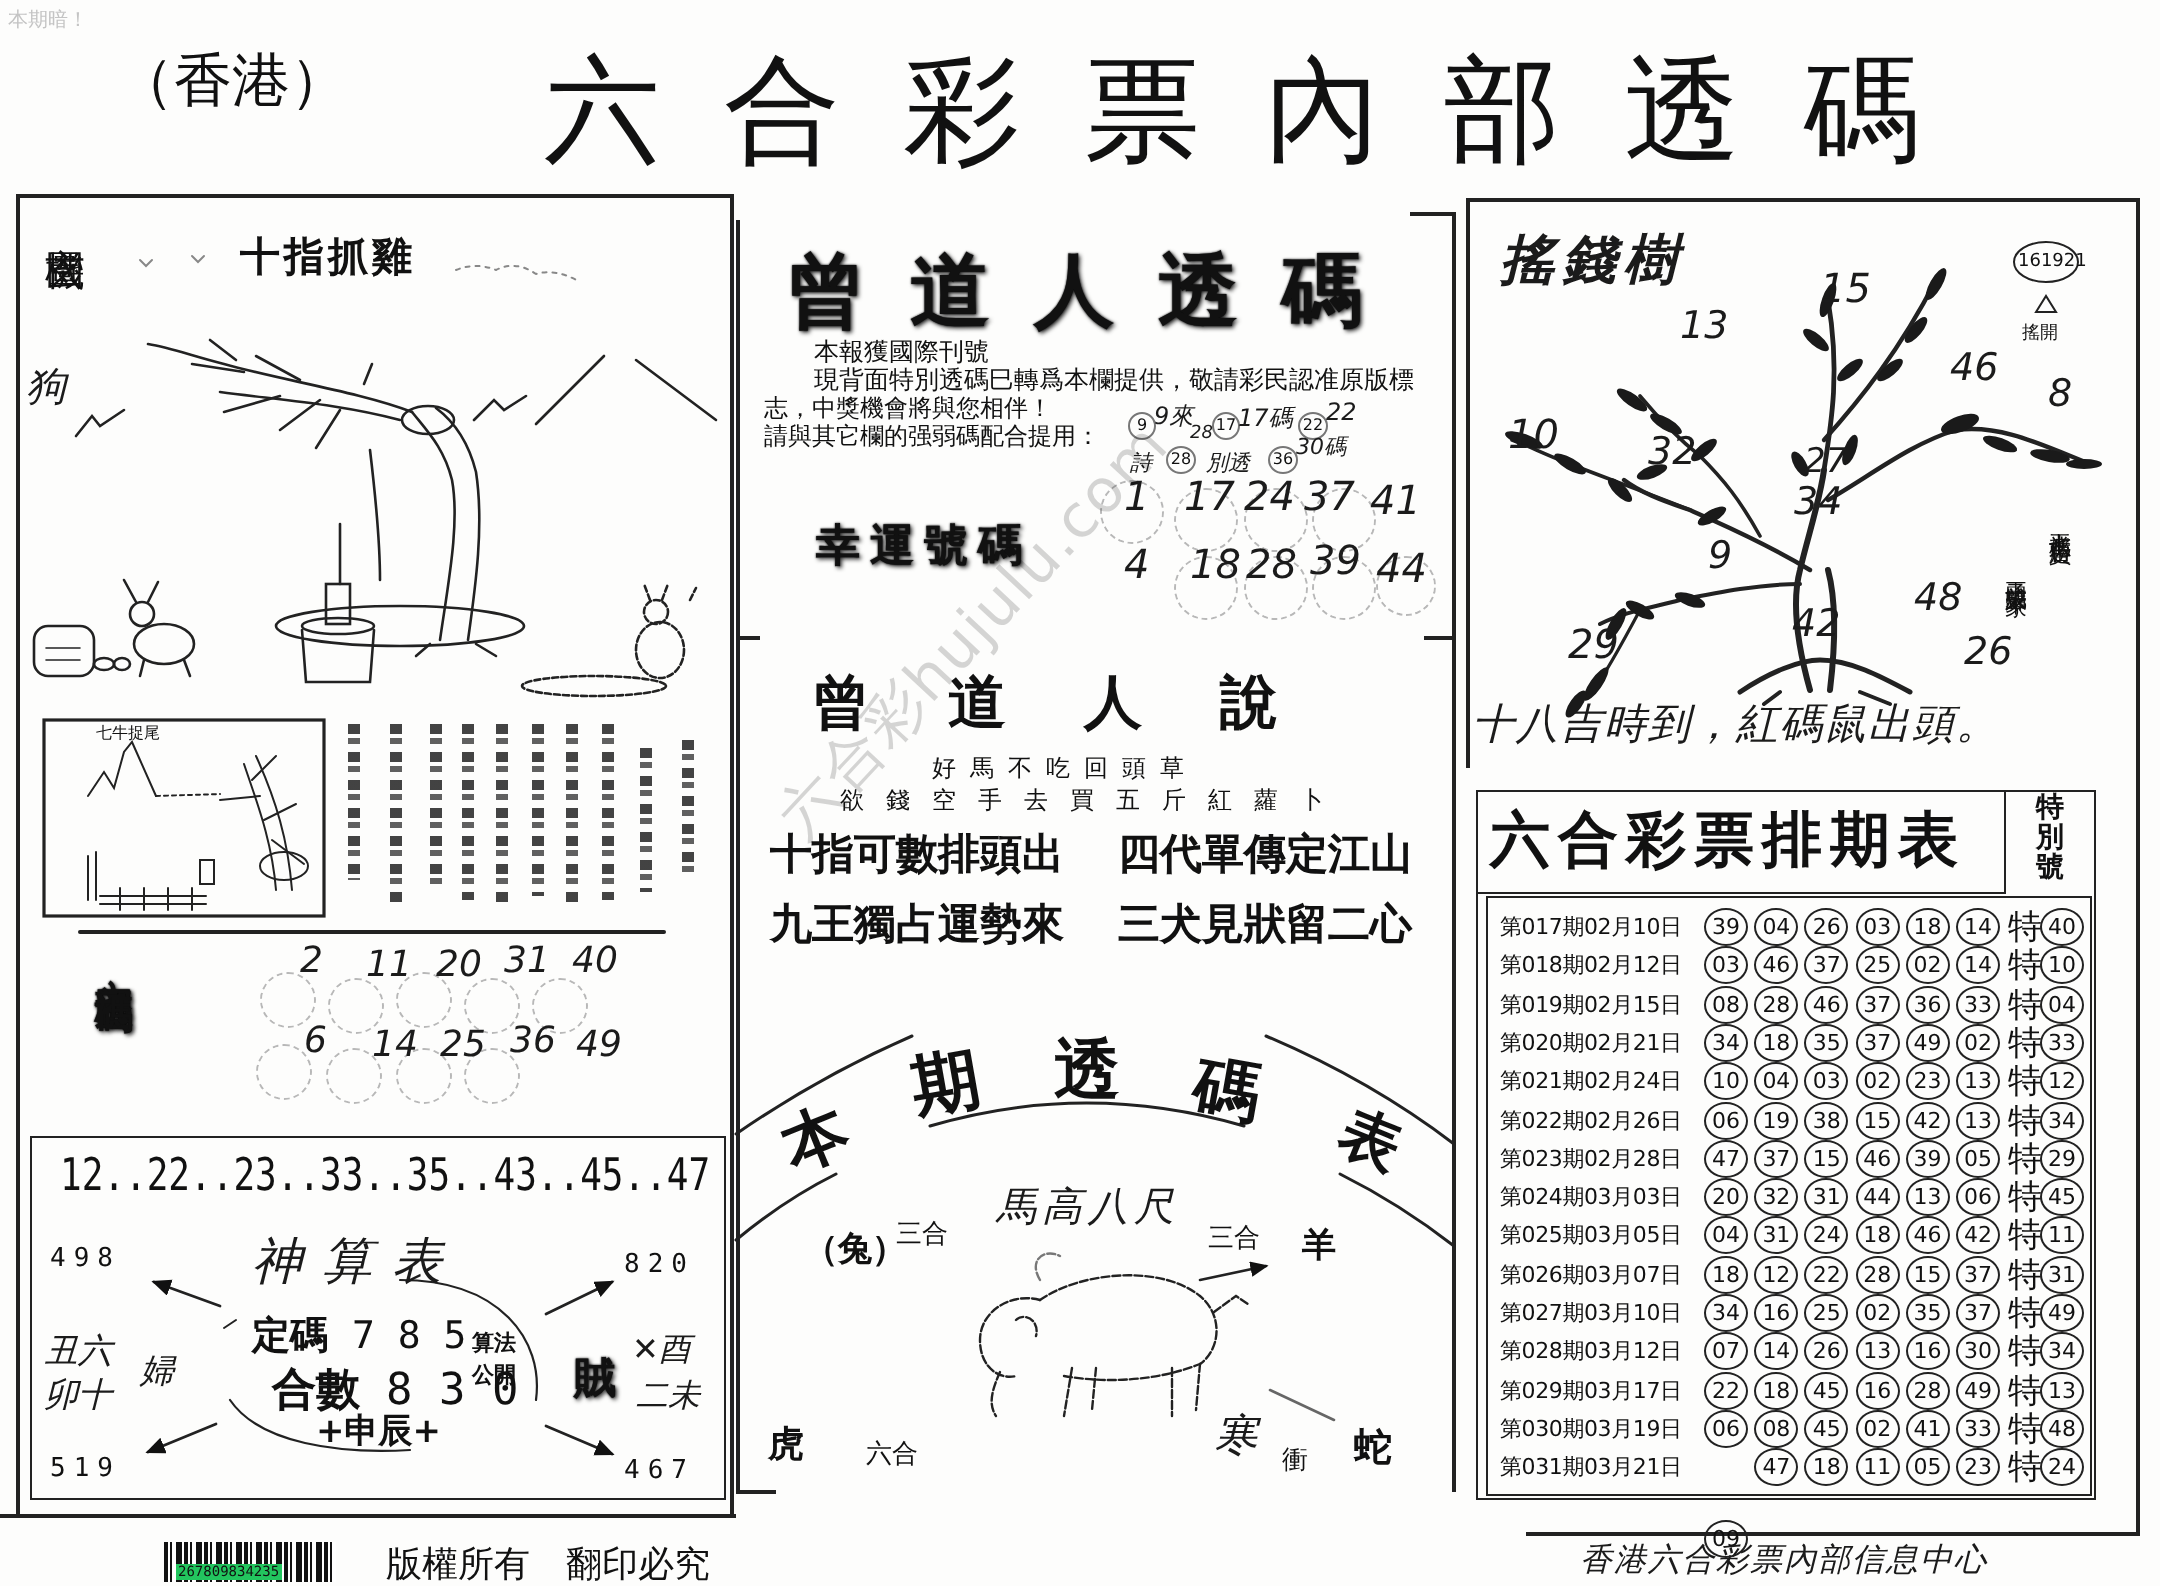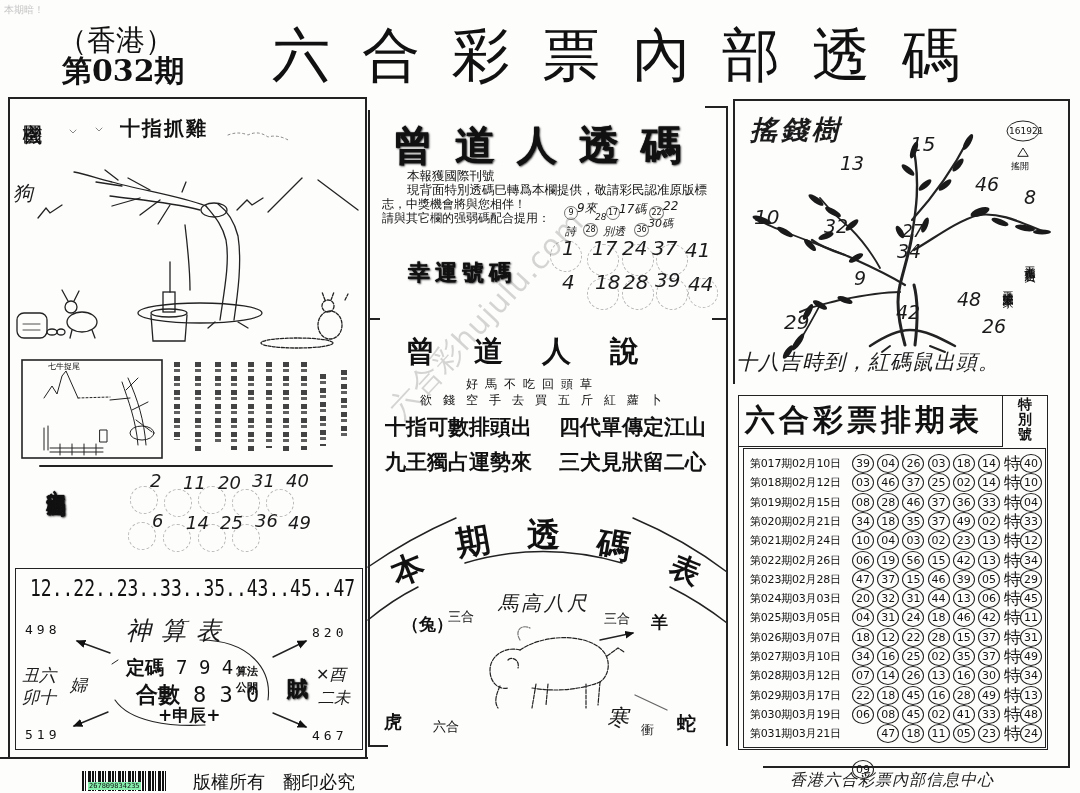--- a/index.html
+++ b/index.html
@@ -22,21 +22,20 @@
   .stoken{position:absolute;left:262px;top:-2px;font-size:17px;}
   .blur{text-shadow:0 0 1px #000,1px 1px 2px #333;}
 </style>
 </head>
 <body>
 
 <div id="page">
 
   <div class="abs" style="left:4px;top:3px;font-size:10px;color:#c4c4c4;">本期暗！</div>
   <div class="abs serif" style="left:58px;top:24px;font-size:29px;line-height:32px;">（香港）</div>
-  <div class="abs serif bold" style="left:62px;top:54px;font-size:30px;line-height:34px;">第032期</div>
   <div class="abs serif" style="left:272px;top:22px;font-size:58px;line-height:66px;letter-spacing:32px;">六合彩票內部透碼</div>
 
   <div class="hline" style="left:8px;top:97px;width:358px;"></div>
   <div class="vline" style="left:8px;top:97px;height:660px;"></div>
   <div class="vline" style="left:365px;top:97px;height:662px;"></div>
   <div class="hline" style="left:0px;top:757px;width:368px;"></div>
 
   <div class="vline" style="left:368px;top:110px;height:636px;width:1.5px;"></div>
   <div class="vline" style="left:726px;top:106px;height:640px;width:1.5px;"></div>
   <div class="hline" style="left:705px;top:106px;width:22px;height:1.5px;"></div>
@@ -251,40 +250,40 @@
   <div class="abs" style="left:15px;top:568px;width:348px;height:182px;border:1.5px solid #222;box-sizing:border-box;"></div>
   <div class="abs mono" style="left:30px;top:575px;font-size:18px;line-height:22px;transform:scaleY(1.25);transform-origin:left top;">12..22..23..33..35..43..45..47</div>
   <div class="abs hand" style="left:126px;top:614px;font-size:25px;letter-spacing:10px;">神算表</div>
   <div class="abs mono" style="left:25px;top:622px;font-size:13px;letter-spacing:4px;">498</div>
   <div class="abs mono" style="left:312px;top:625px;font-size:13px;letter-spacing:4px;">820</div>
   <div class="abs mono" style="left:25px;top:727px;font-size:13px;letter-spacing:4px;">519</div>
   <div class="abs mono" style="left:312px;top:728px;font-size:13px;letter-spacing:4px;">467</div>
 
   <div class="abs" style="left:126px;top:655px;font-size:19px;">
     <span class="bold">定碼</span>
-    <span class="mono" style="margin-left:6px;">7 9 4</span>
+    <span class="mono" style="margin-left:6px;">7 8 5</span>
   </div>
   <div class="abs" style="left:136px;top:680px;font-size:22px;">
     <span class="bold">合數</span>
     <span class="mono" style="margin-left:6px;">8 3 0</span>
   </div>
   <div class="abs bold" style="left:236px;top:664px;font-size:11px;line-height:16px;">
     <div>算法</div>
     <div>公開</div>
   </div>
   <div class="abs bold" style="left:158px;top:704px;font-size:17px;">+申辰+</div>
   <div class="abs hand" style="left:22px;top:664px;font-size:17px;">丑六</div>
   <div class="abs hand" style="left:22px;top:686px;font-size:17px;">卯十</div>
   <div class="abs hand" style="left:70px;top:674px;font-size:17px;">婦</div>
   <div class="abs bold blur" style="left:287px;top:675px;font-size:21px;">賊</div>
   <div class="abs hand" style="left:316px;top:665px;font-size:16px;">✕酉</div>
   <div class="abs hand" style="left:318px;top:688px;font-size:16px;">二未</div>
 
   <div class="abs" style="left:82px;top:771px;width:86px;height:20px;background:repeating-linear-gradient(to right,#111 0 2px,#fff 2px 3px,#111 3px 4px,#fff 4px 6px,#111 6px 9px,#fff 9px 10px);"></div>
-  <div class="abs mono" style="left:88px;top:782px;font-size:7px;background:#86efac;padding:0 1px;line-height:8px;">267809834235</div>
+  <div class="abs mono" style="left:88px;top:782px;font-size:7px;background:#22c55e;padding:0 1px;line-height:8px;">267809834235</div>
   <div class="abs serif" style="left:193px;top:770px;font-size:18px;">版權所有　翻印必究</div>
 
   <div class="abs serif bold blur" style="left:393px;top:118px;font-size:40px;letter-spacing:22px;">曾道人透碼</div>
   <div class="abs" style="left:407px;top:168px;font-size:12.5px;">本報獲國際刊號</div>
   <div class="abs" style="left:407px;top:182px;font-size:12.5px;">現背面特別透碼巳轉爲本欄提供，敬請彩民認准原版標</div>
   <div class="abs" style="left:382px;top:196px;font-size:12px;">志，中獎機會將與您相伴！</div>
   <div class="abs" style="left:382px;top:210px;font-size:12px;">請與其它欄的强弱碼配合提用：</div>
   <div class="abs bold blur" style="left:408px;top:258px;font-size:22px;letter-spacing:5px;">幸運號碼</div>
 
   <div class="abs" style="left:564px;top:206px;width:12px;height:12px;border:1px solid #777;border-radius:50%;font-size:8px;text-align:center;line-height:12px;">9</div>
@@ -426,21 +425,21 @@
         <span class="ball" style="left: 185.6px;">02</span>
         <span class="ball" style="left: 210.8px;">23</span>
         <span class="ball" style="left: 236px;">13</span>
         <span class="stoken">特</span>
         <span class="ball" style="left: 278px;">12</span>
       </div>
       <div class="srow" style="top: 96.5px;">
         <span class="slabel">第022期02月26日</span>
         <span class="ball" style="left: 110px;">06</span>
         <span class="ball" style="left: 135.2px;">19</span>
-        <span class="ball" style="left: 160.4px;">56</span>
+        <span class="ball" style="left: 160.4px;">38</span>
         <span class="ball" style="left: 185.6px;">15</span>
         <span class="ball" style="left: 210.8px;">42</span>
         <span class="ball" style="left: 236px;">13</span>
         <span class="stoken">特</span>
         <span class="ball" style="left: 278px;">34</span>
       </div>
       <div class="srow" style="top: 115.8px;">
         <span class="slabel">第023期02月28日</span>
         <span class="ball" style="left: 110px;">47</span>
         <span class="ball" style="left: 135.2px;">37</span>

